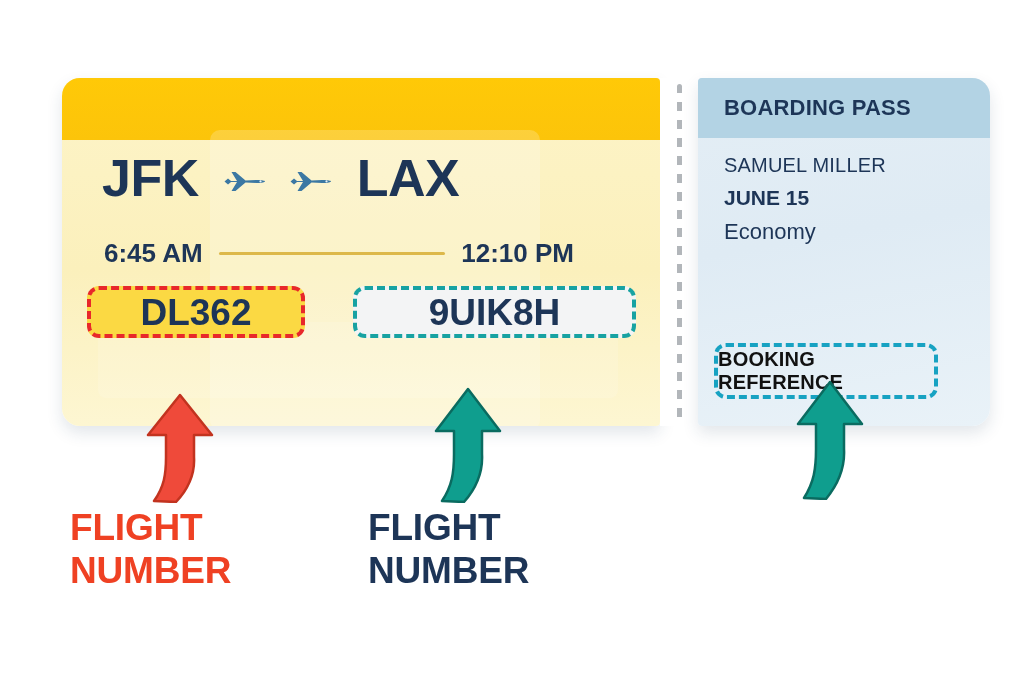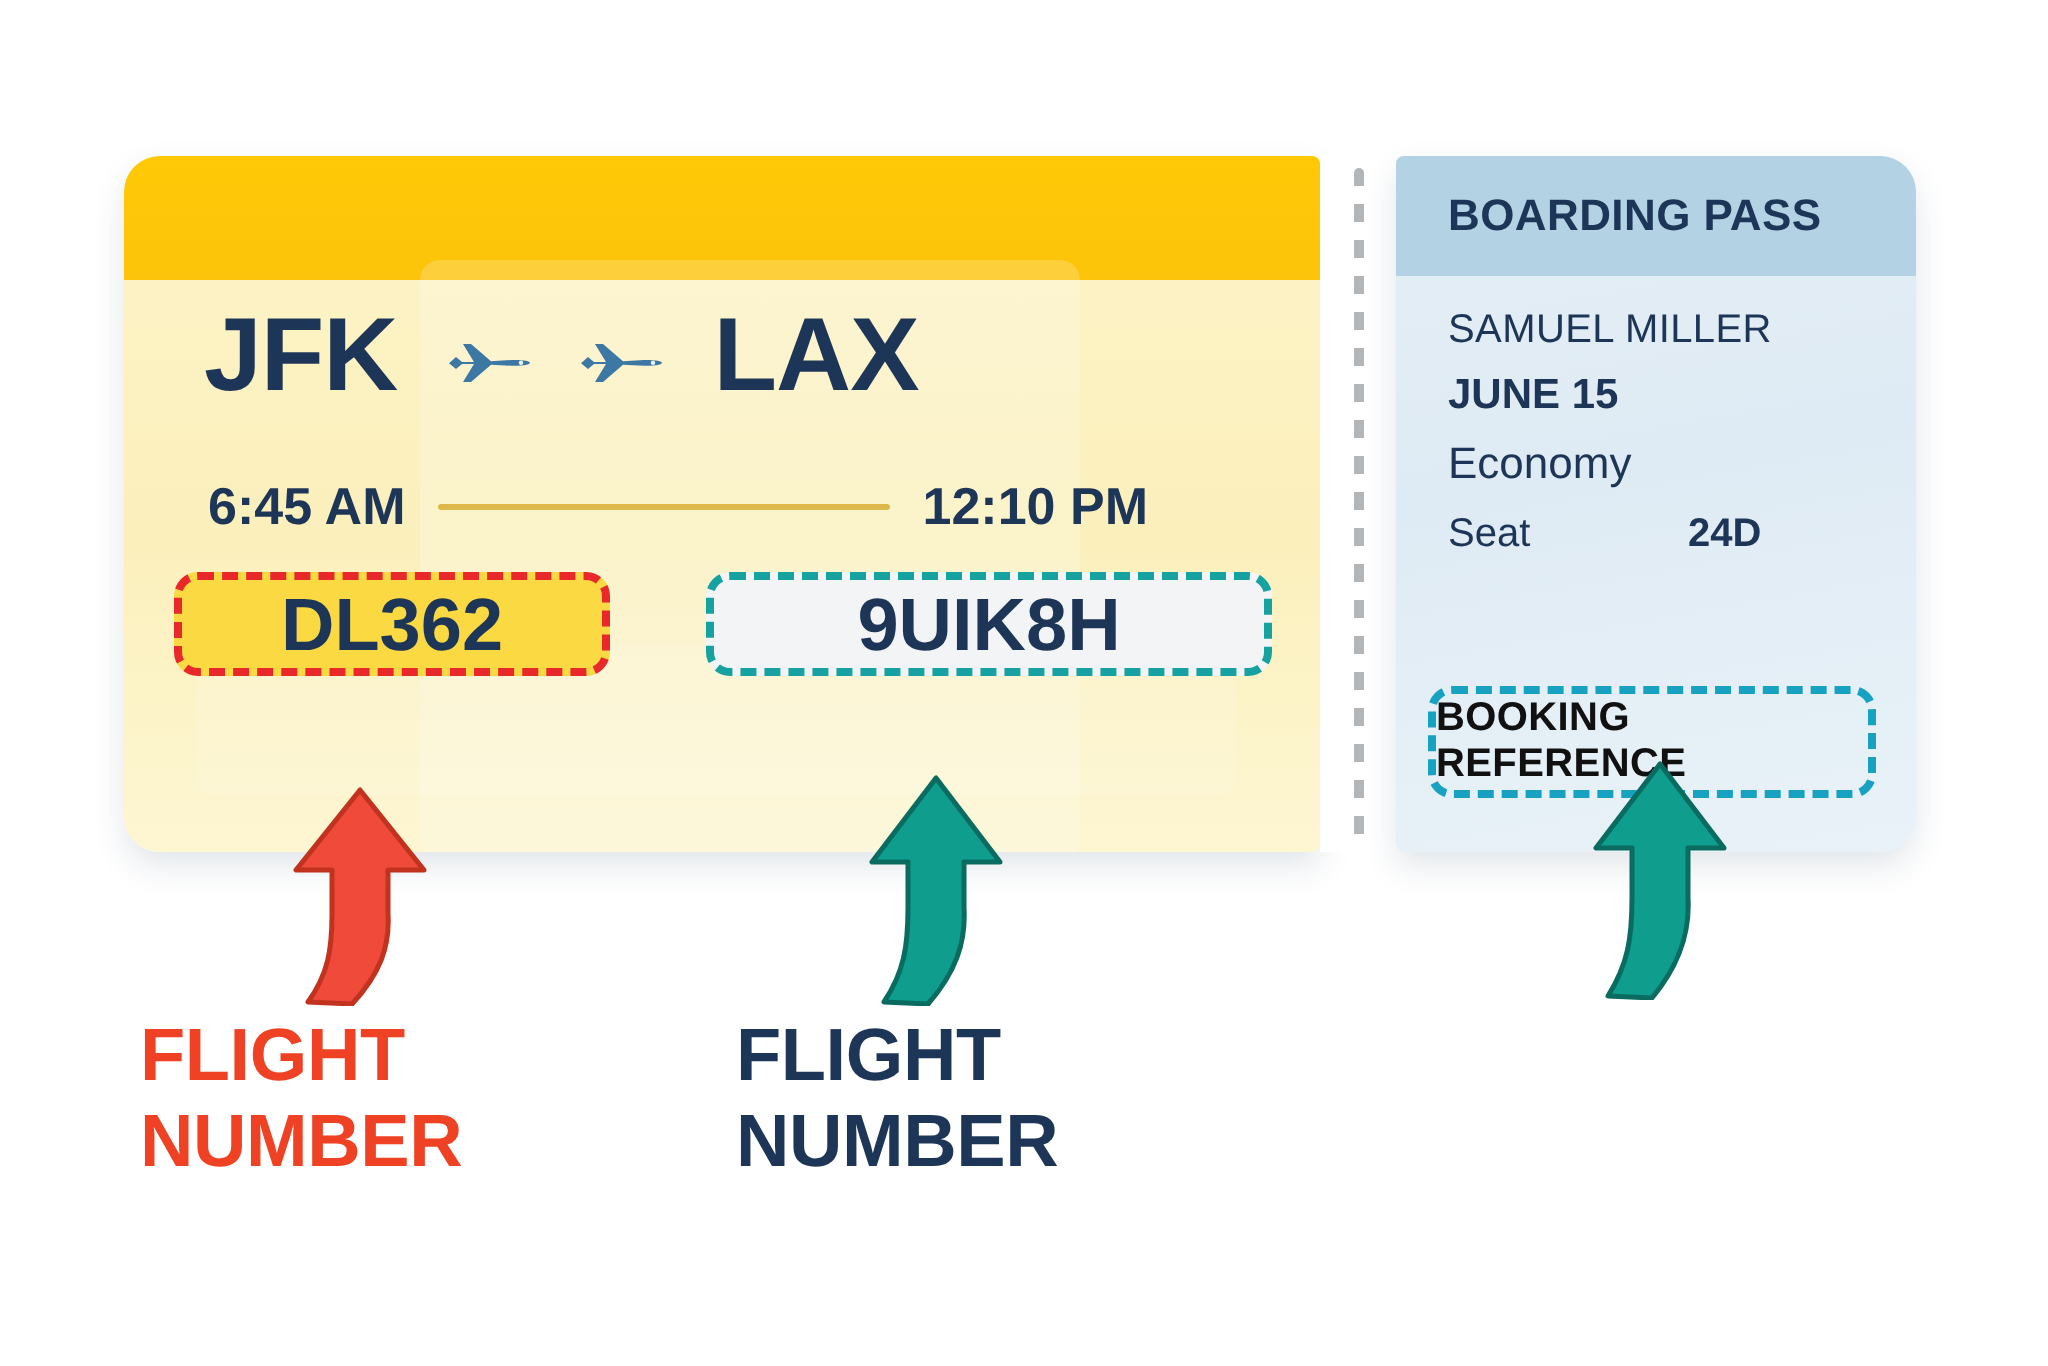--- a/index.html
+++ b/index.html
@@ -176,20 +176,21 @@
   .ticket-stub {
     position: absolute;
     left: 636px;
     top: 0;
     width: 260px;
     height: 348px;
     border-radius: 4px 18px 18px 4px;
     background: linear-gradient(170deg, #e4eef5 0%, #dfebf4 45%, #e9f2f8 100%);
     box-shadow: 0 7px 16px rgba(30,60,90,0.13);
     overflow: hidden;
+    padding-left: 32px;
   }
   .stub-band {
     position: absolute;
     left: 0; top: 0;
     width: 100%;
     height: 60px;
     background: #b3d3e4;
     display: flex;
     align-items: center;
   }
@@ -333,24 +334,20 @@
     </div>
 
     <div class="ticket-stub">
       <div class="stub-band">
         <span class="stub-band-txt">BOARDING PASS</span>
       </div>
       <div class="stub-body">
         <div class="stub-name">SAMUEL MILLER</div>
         <div class="stub-date">JUNE 15</div>
         <div class="stub-class">Economy</div>
-        <div class="stub-seat-row">
-          <span class="stub-seat-label">Seat</span>
-          <span class="stub-seat-value">24D</span>
-        </div>
       </div>
       <div class="stub-ref-box">
         <span class="stub-ref-txt">BOOKING REFERENCE</span>
       </div>
     </div>
   </div>
 
   <svg class="arrow" style="left:128px; top:391px;" width="110" height="112" viewBox="0 0 110 112">
     <path d="M48 111 C62 96 67 82 66 66 L66 44 L84 44 L52 4 L20 44 L38 44 L38 66
              C38 84 36 96 26 110 Z" fill="#ef4a3a" stroke="#c2331f" stroke-width="2.5" stroke-linejoin="round"></path>

